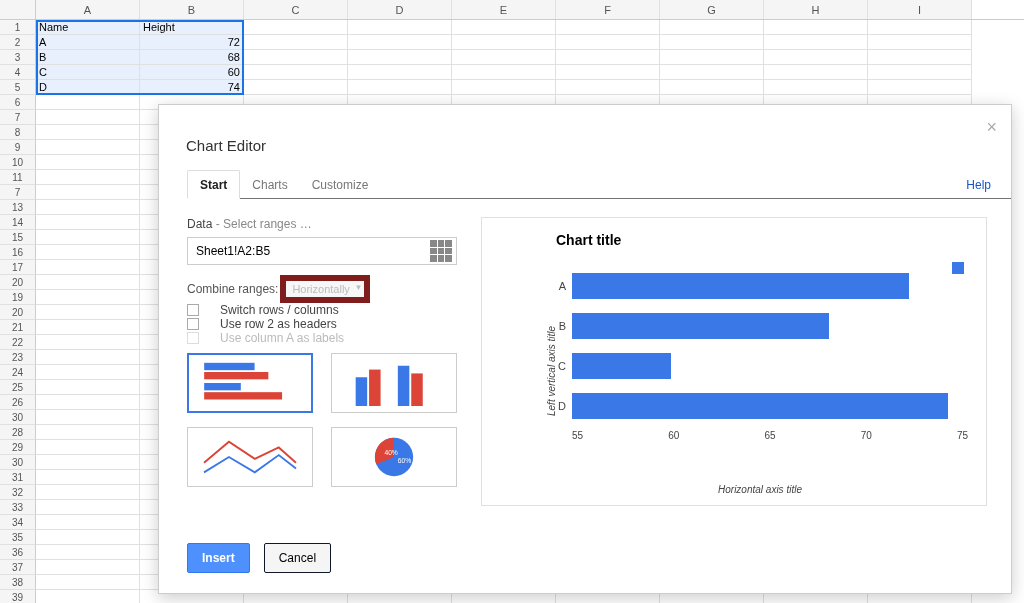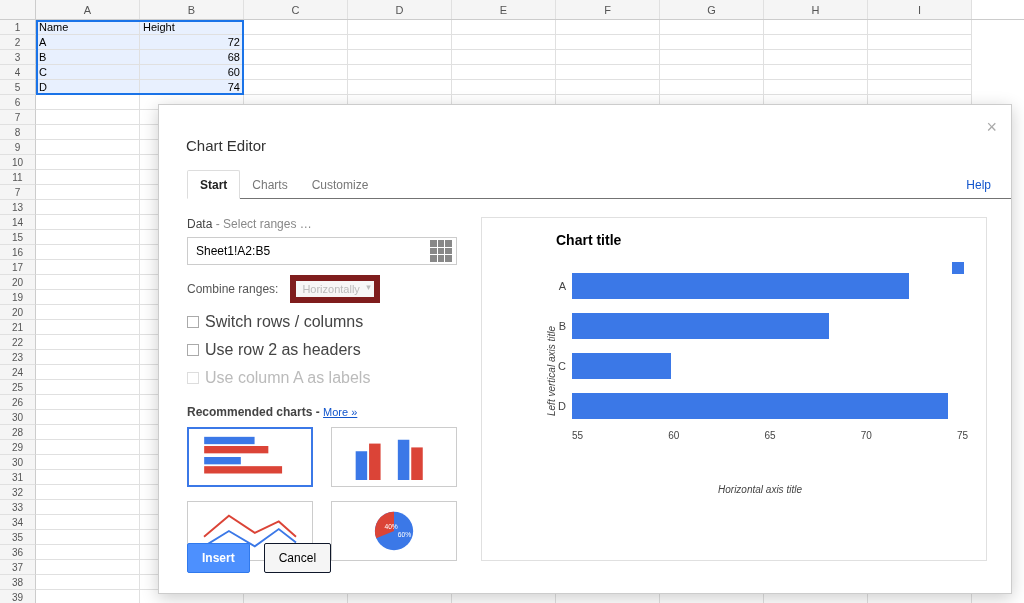--- a/index.html
+++ b/index.html
@@ -34,24 +34,24 @@
   .panel-body { display:flex; padding:18px 24px 0 28px; gap:24px; }
 
   
   .left-col { width:270px; font-size:12px; color:#444; }
   .data-label { font-weight:normal; font-size:12px; }
   .sel-ranges { color:#888; font-weight:normal; }
   .range-input { display:flex; align-items:center; border:1px solid #ccc; height:28px; margin-top:6px; }
   .range-input input { flex:1; border:none; outline:none; padding:0 8px; font-size:12px; }
   .grid-icon { width:22px; height:22px; margin-right:4px; display:grid; grid-template:repeat(3,1fr)/repeat(3,1fr); gap:1px; }
   .grid-icon span { background:#888; }
-  .combine { margin-top:10px; color:#555; font-size:12px; display:flex; align-items:center; gap:12px; }
+  .combine { margin-top:10px; color:#555; font-size:12px; display:flex; align-items:center; gap:2px; }
   .combine-select { border:6px solid #7f1d1d; color:#bbb; font-size:11px; padding:2px 14px 2px 6px; background:#f7f7f7; position:relative; }
   .combine-select::after { content:"▾"; position:absolute; right:3px; top:1px; font-size:9px; }
-  .check { display:flex; align-items:center; gap:6px; margin-top:10px; font-size:16px; color:#444; }
+  .check { display:flex; align-items:center; gap:21px; font-size:12px; color:#444; }
   .check.disabled { color:#bbb; }
   .chk { width:12px; height:12px; border:1px solid #aaa; }
   .check.disabled .chk { border-color:#ddd; }
 
   .rec-title { font-weight:bold; margin-top:18px; font-size:12px; }
   .more { color:#1155cc; font-weight:normal; text-decoration:underline; font-size:11px; }
   .rec-grid { display:grid; grid-template-columns:1fr 1fr; gap:14px 18px; margin-top:8px; }
   .rec { height:60px; border:1px solid #ccc; padding:6px; position:relative; cursor:pointer; }
   .rec.selected { border:2px solid #3b78e7; }
 
@@ -610,25 +610,20 @@
       </div>
       <div class="check">
         <span class="chk"></span>
         <span>Use row 2 as headers</span>
       </div>
       <div class="check disabled">
         <span class="chk"></span>
         <span>Use column A as labels</span>
       </div>
 
-      <div class="rec-title">
-        <span>Recommended charts</span>
-        <span> - </span>
-        <span class="more">More »</span>
-      </div>
       <div class="rec-grid">
         <div class="rec selected">
           <svg width="100%" height="100%" viewBox="0 0 100 48">
             <rect class="blue" x="0" y="2" width="55" height="8"></rect>
             <rect class="red" x="0" y="12" width="70" height="8"></rect>
             <rect class="blue" x="0" y="24" width="40" height="8"></rect>
             <rect class="red" x="0" y="34" width="85" height="8"></rect>
           </svg>
         </div>
         <div class="rec">

